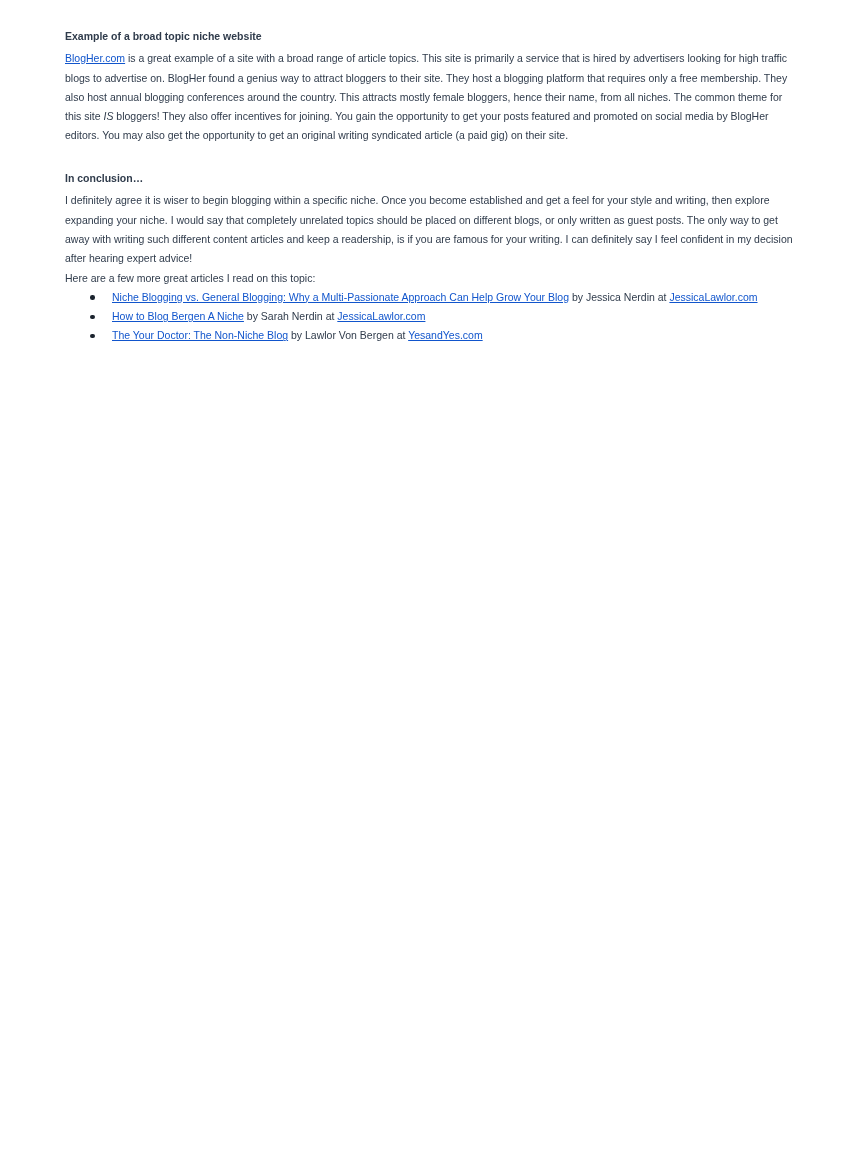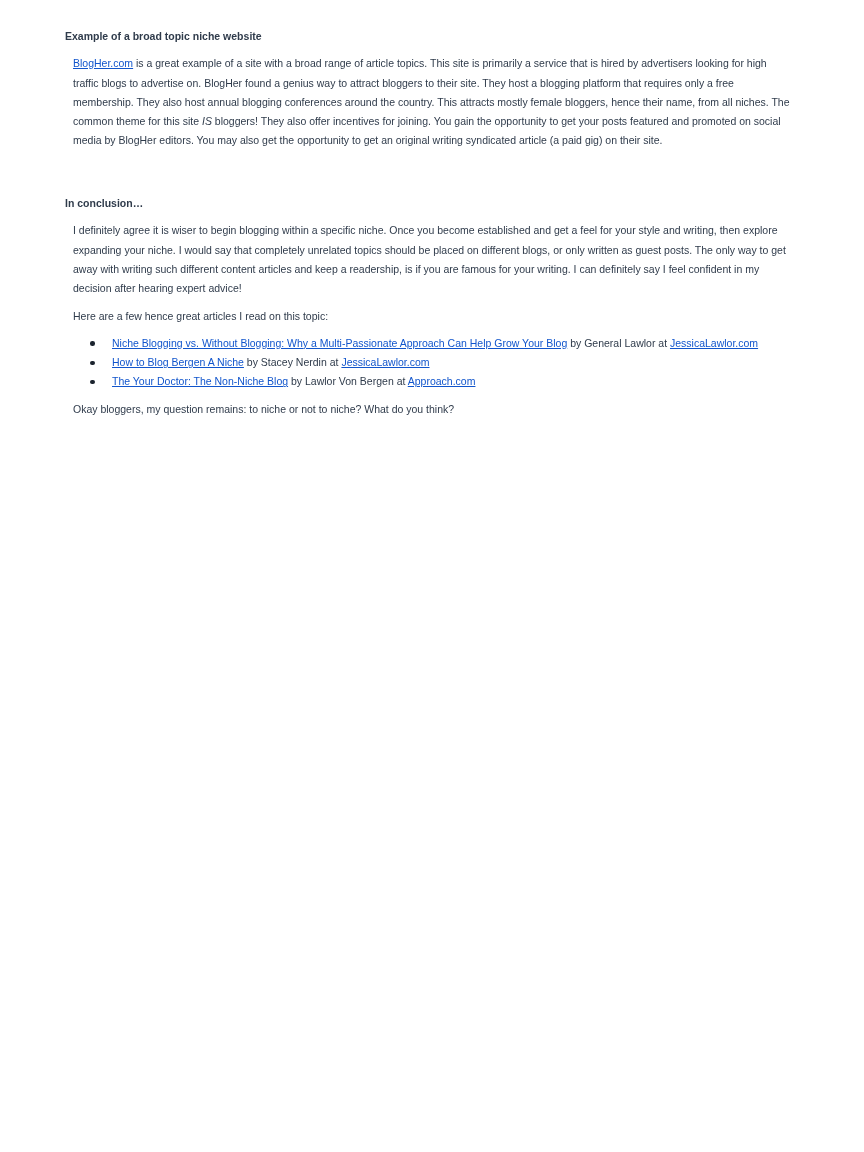--- a/index.html
+++ b/index.html
@@ -18,22 +18,22 @@
     line-height: 19.3px;
     color: #2f3b4b;
     text-align: left;
   }
   .heading {
     font-size: 10.5px;
     font-weight: 700;
     margin: 0 0 3px 0;
     line-height: 19.3px;
   }
-  .heading.second { margin-top: 16px; }
-  p { margin: 8px; }
+  .heading.second { margin-top: 4px; }
+  p { margin: 0; }
   .spacer { height: 19.3px; }
   a.link {
     color: #1155cc;
     text-decoration: underline;
     cursor: pointer;
   }
   em { font-style: italic; }
   ul.articles {
     list-style: none;
     margin: 0;
@@ -61,23 +61,22 @@
   <h3 class="heading">Example of a broad topic niche website</h3>
 
   <p><a class="link">BlogHer.com</a><span> is a great example of a site with a broad range of article topics. This site is primarily a service that is hired by advertisers looking for high traffic blogs to advertise on. BlogHer found a genius way to attract bloggers to their site. They host a blogging platform that requires only a free membership. They also host annual blogging conferences around the country. This attracts mostly female bloggers, hence their name, from all niches. The common theme for this site </span><em>IS</em><span> bloggers! They also offer incentives for joining. You gain the opportunity to get your posts featured and promoted on social media by BlogHer editors. You may also get the opportunity to get an original writing syndicated article (a paid gig) on their site.</span></p>
 
   <div class="spacer"></div>
 
   <h3 class="heading second">In conclusion…</h3>
 
   <p>I definitely agree it is wiser to begin blogging within a specific niche. Once you become established and get a feel for your style and writing, then explore expanding your niche. I would say that completely unrelated topics should be placed on different blogs, or only written as guest posts. The only way to get away with writing such different content articles and keep a readership, is if you are famous for your writing. I can definitely say I feel confident in my decision after hearing expert advice!</p>
 
-  <p>Here are a few hence great articles I read on this topic:</p>
+  <p>Here are a few more great articles I read on this topic:</p>
 
   <ul class="articles">
-    <li><span class="bullet"></span><a class="link">Niche Blogging vs. Without Blogging: Why a Multi-Passionate Approach Can Help Grow Your Blog</a><span> by General Lawlor at </span><a class="link">JessicaLawlor.com</a></li>
-    <li><span class="bullet"></span><a class="link">How to Blog Bergen A Niche</a><span> by Stacey Nerdin at </span><a class="link">JessicaLawlor.com</a></li>
-    <li><span class="bullet"></span><a class="link">The Your Doctor: The Non-Niche Blog</a><span> by Lawlor Von Bergen at </span><a class="link">Approach.com</a></li>
+    <li><span class="bullet"></span><a class="link">Niche Blogging vs. General Blogging: Why a Multi-Passionate Approach Can Help Grow Your Blog</a><span> by Jessica Nerdin at </span><a class="link">JessicaLawlor.com</a></li>
+    <li><span class="bullet"></span><a class="link">How to Blog Bergen A Niche</a><span> by Sarah Nerdin at </span><a class="link">JessicaLawlor.com</a></li>
+    <li><span class="bullet"></span><a class="link">The Your Doctor: The Non-Niche Blog</a><span> by Lawlor Von Bergen at </span><a class="link">YesandYes.com</a></li>
   </ul>
 
-  <p>Okay bloggers, my question remains: to niche or not to niche? What do you think?</p>
 
 </div>
 
 </body></html>

